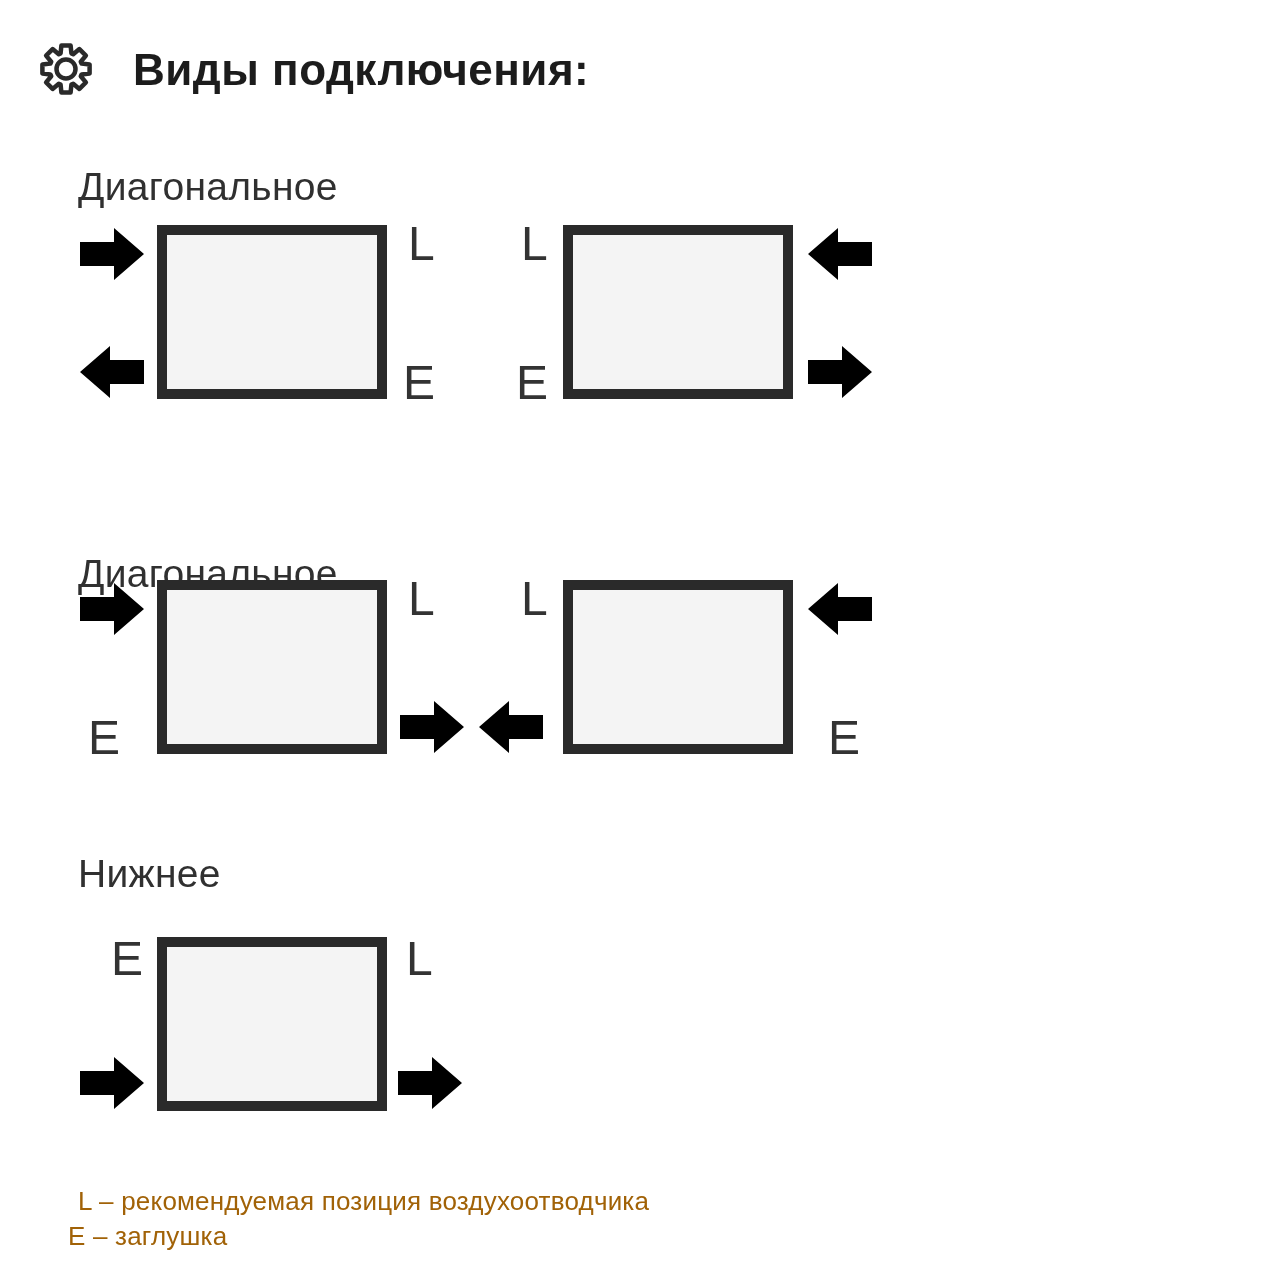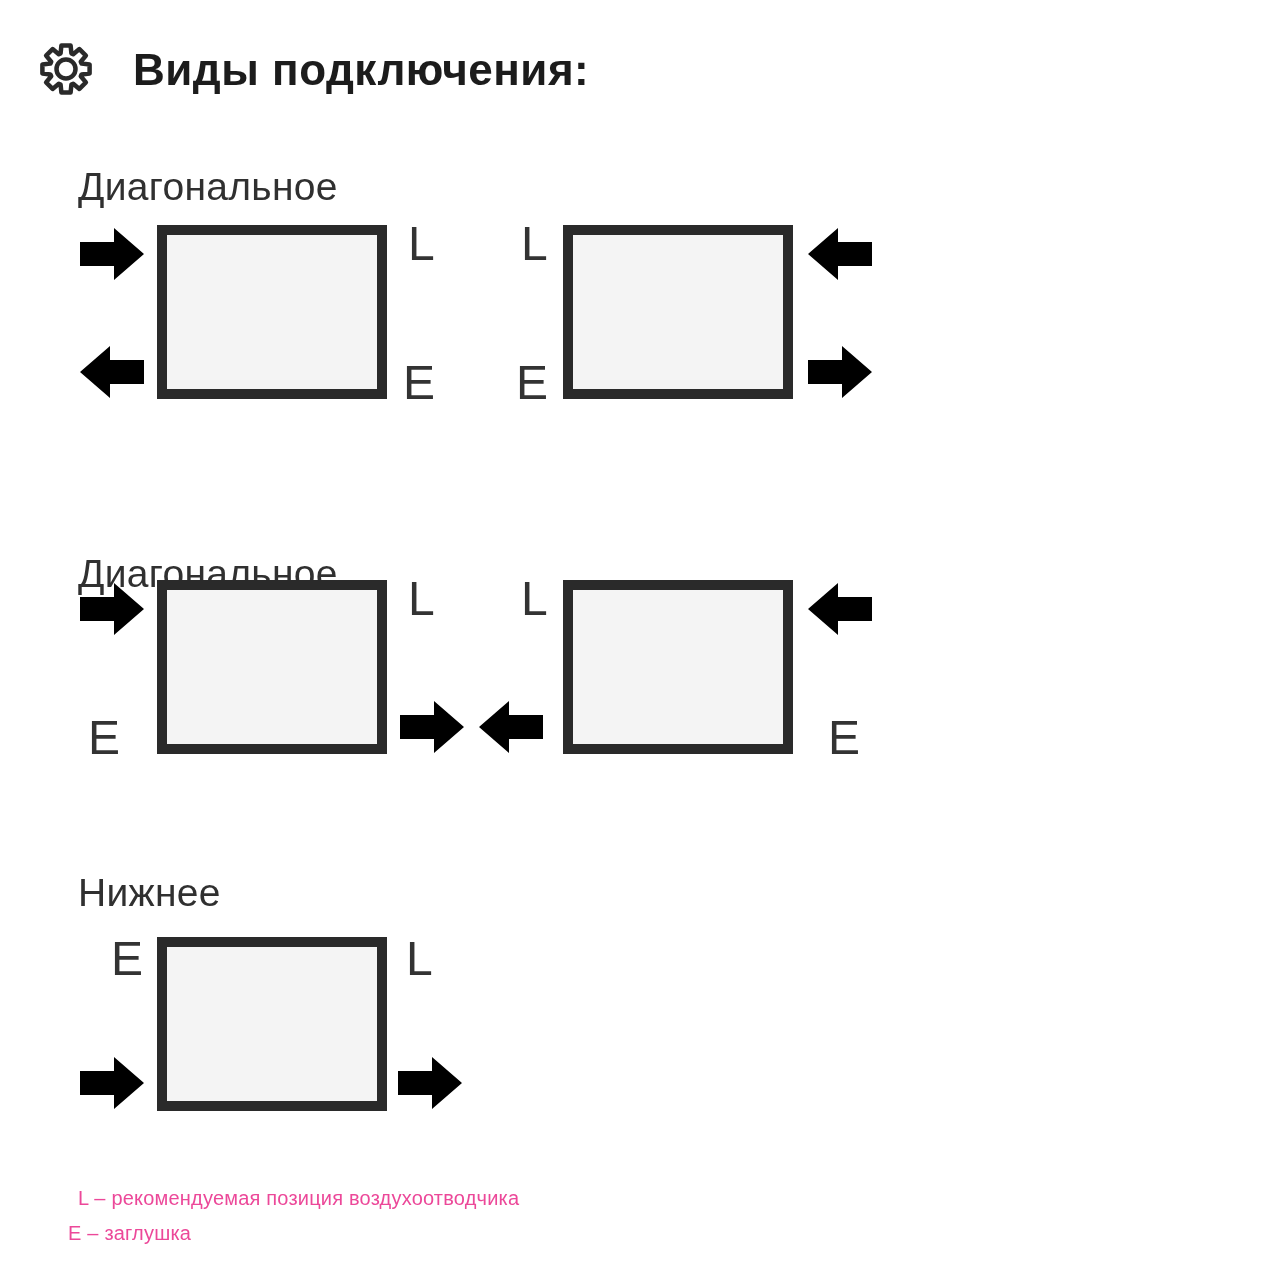--- a/index.html
+++ b/index.html
@@ -44,23 +44,23 @@
     height: 52px;
     display: block;
   }
   .port-letter {
     font-size: 48px;
     font-weight: 400;
     color: #333333;
     line-height: 1;
   }
   .legend-line {
-    font-size: 20px;
+    font-size: 26px;
     font-weight: 400;
-    color: #ec4899;
+    color: #a16207;
     line-height: 1.2;
     letter-spacing: 0.2px;
   }
   .gear-svg { display: block; }
   .gear-svg path, .gear-svg circle {
     fill: none;
     stroke: var(--outline-dark);
     stroke-width: 4.5;
     stroke-linejoin: round;
   }
@@ -143,21 +143,21 @@
     <div class="abs radiator" style="left:563px; top:580px;"></div>
     <div class="abs" style="left:808px; top:583px;">
       <svg class="arrow-icon" viewBox="0 0 64 52">
           <use href="#arrow-left-shape"></use>
         </svg>
     </div>
     <div class="abs port-letter" style="left:828px; top:714px;">E</div>
   </div>
 
   <div>
-    <div class="abs section-title" style="left:78px; top:872px;text-align:right;">Нижнее</div>
+    <div class="abs section-title" style="left:78px; top:853px;text-align:right;">Нижнее</div>
 
     <div class="abs port-letter" style="left:111px; top:935px;">E</div>
     <div class="abs radiator" style="left:157px; top:937px;"></div>
     <div class="abs port-letter" style="left:406px; top:935px;">L</div>
     <div class="abs" style="left:80px; top:1057px;">
       <svg class="arrow-icon" viewBox="0 0 64 52">
           <use href="#arrow-right-shape"></use>
         </svg>
     </div>
     <div class="abs" style="left:398px; top:1057px;">

